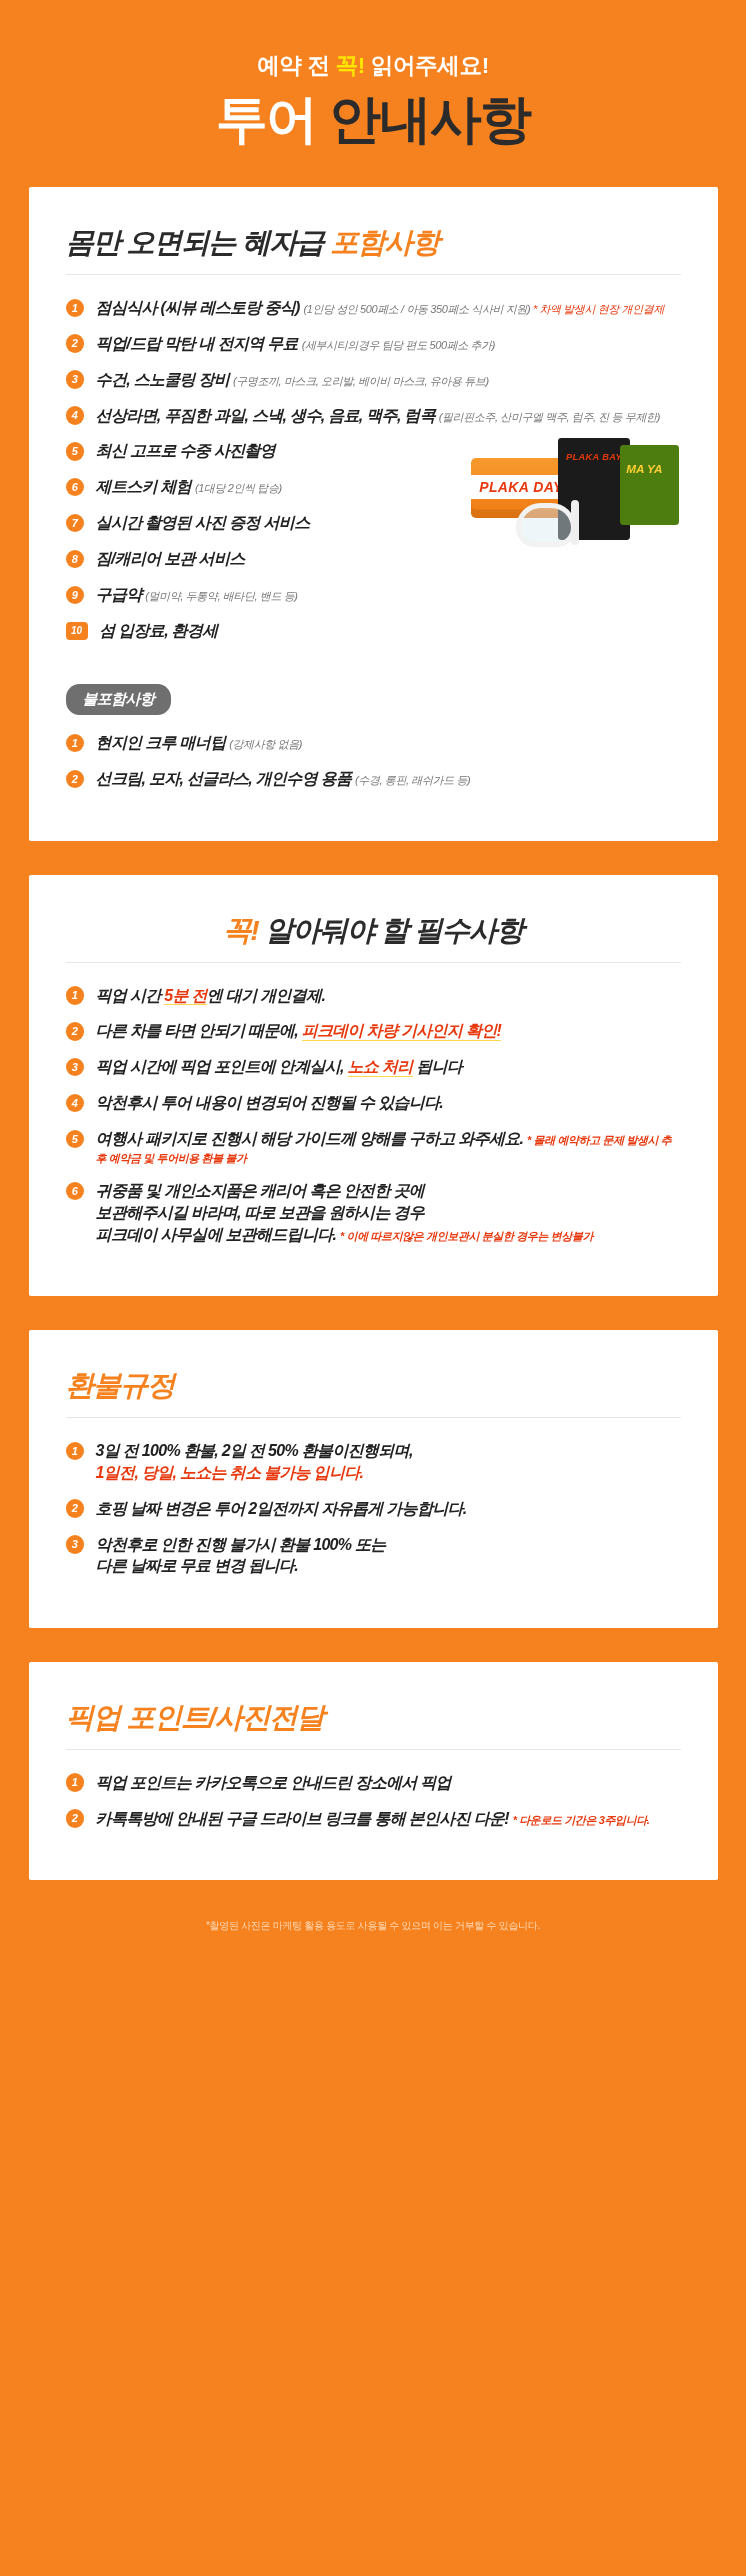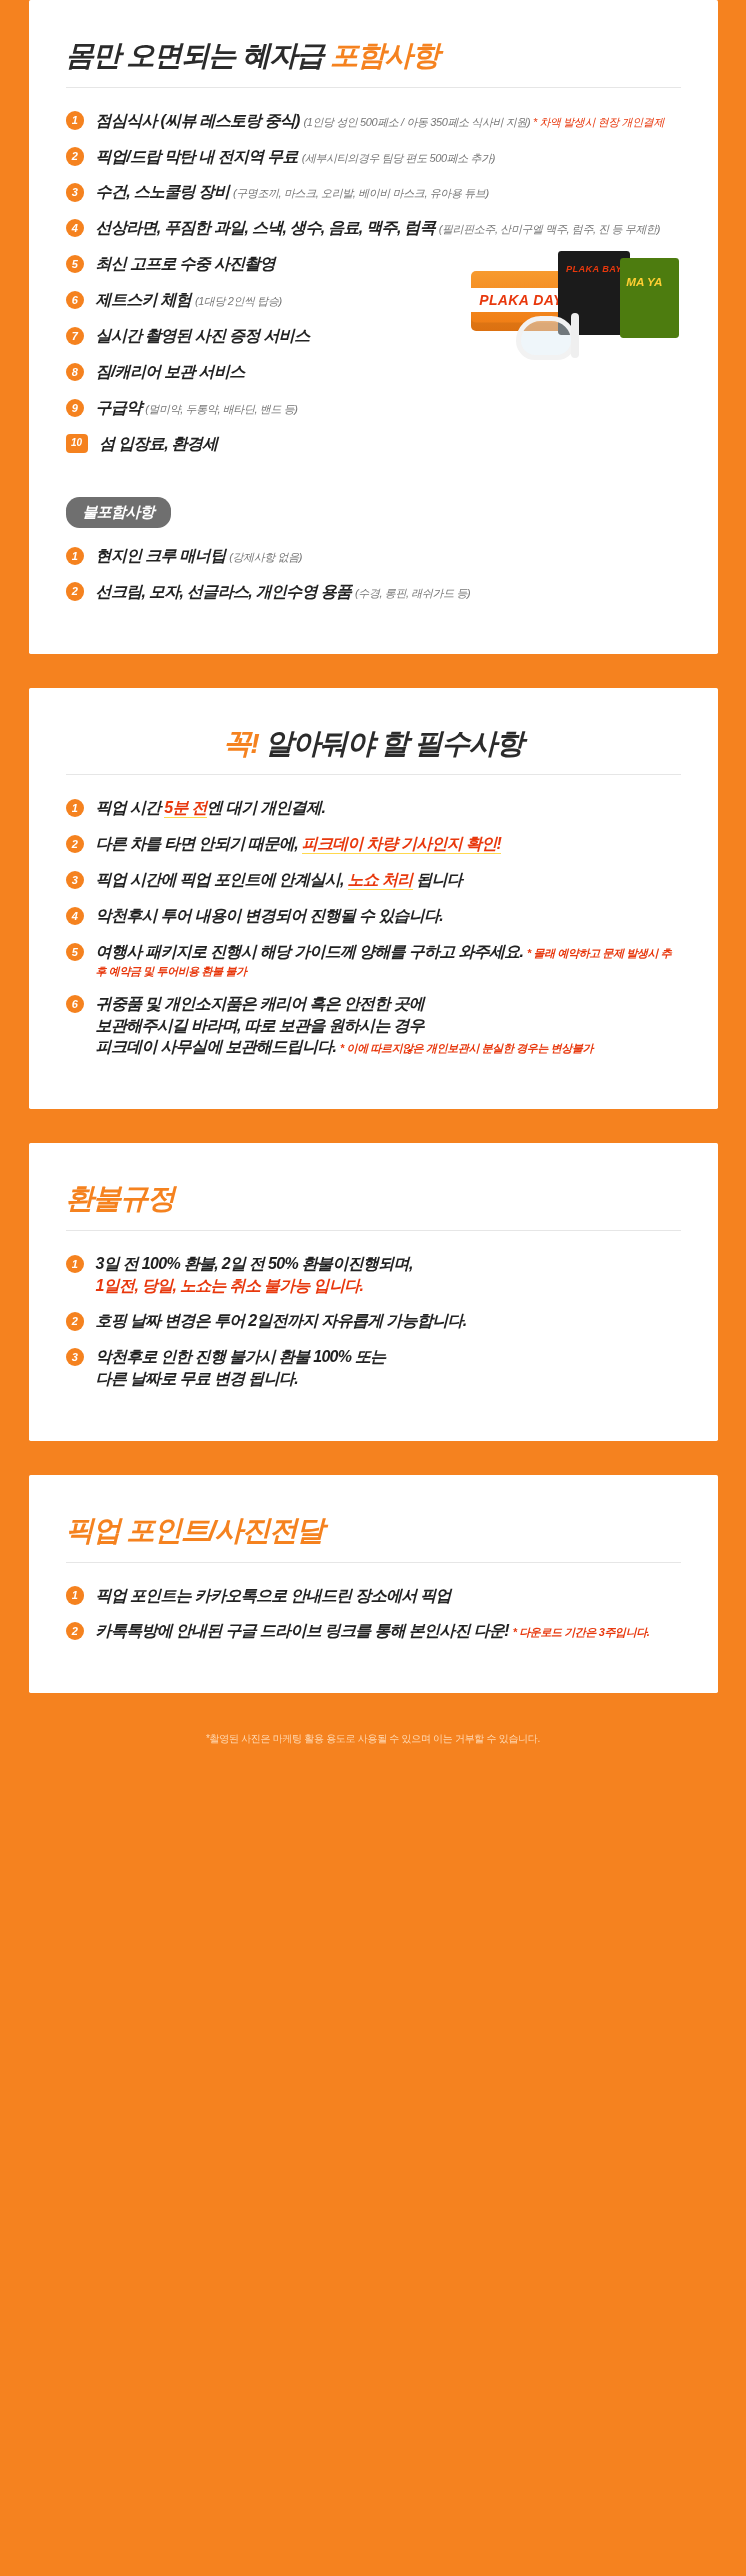--- a/index.html
+++ b/index.html
@@ -155,21 +155,21 @@
     position: absolute; left: 0; right: 0; top: 17px;
     height: 23.5px; background: #ffffff;
     display: flex; align-items: center; justify-content: center;
   }
   .towel .band span {
     font-size: 14px; font-weight: bold; color: #e8380d; letter-spacing: 0.4px;
   }
   .shirt {
     position: absolute;
     left: 87px; top: 0;
-    width: 72px; height: 84px;
+    width: 72px; height: 102px;
     background: #1b1b1b;
     border-radius: 3.4px;
   }
   .shirt .logo {
     position: absolute; left: 8.4px; top: 13.4px;
     font-size: 9.2px; color: #e8380d; font-weight: bold;
     letter-spacing: 0.4px; line-height: 1.2;
   }
   .shirt2 {
     position: absolute;
@@ -204,20 +204,28 @@
     font-size: 10px;
     letter-spacing: -0.3px;
     padding: 5px 0 0 0;
   }
 </style>
 </head>
 <body>
 
 <div class="page">
 
+  <div class="header">
+    <div class="sub">
+      <span>예약 전 </span><span class="accent">꼭!</span><span> 읽어주세요!</span>
+    </div>
+    <div class="title">
+      <span>투어 </span><span class="accent">안내사항</span>
+    </div>
+  </div>
 
   <div class="card">
     <div class="card-title">
       <span class="dark">몸만 오면되는 혜자급 </span><span>포함사항</span>
     </div>
     <hr class="title-rule">
 
     
     <div class="collage">
       <div class="towel">

